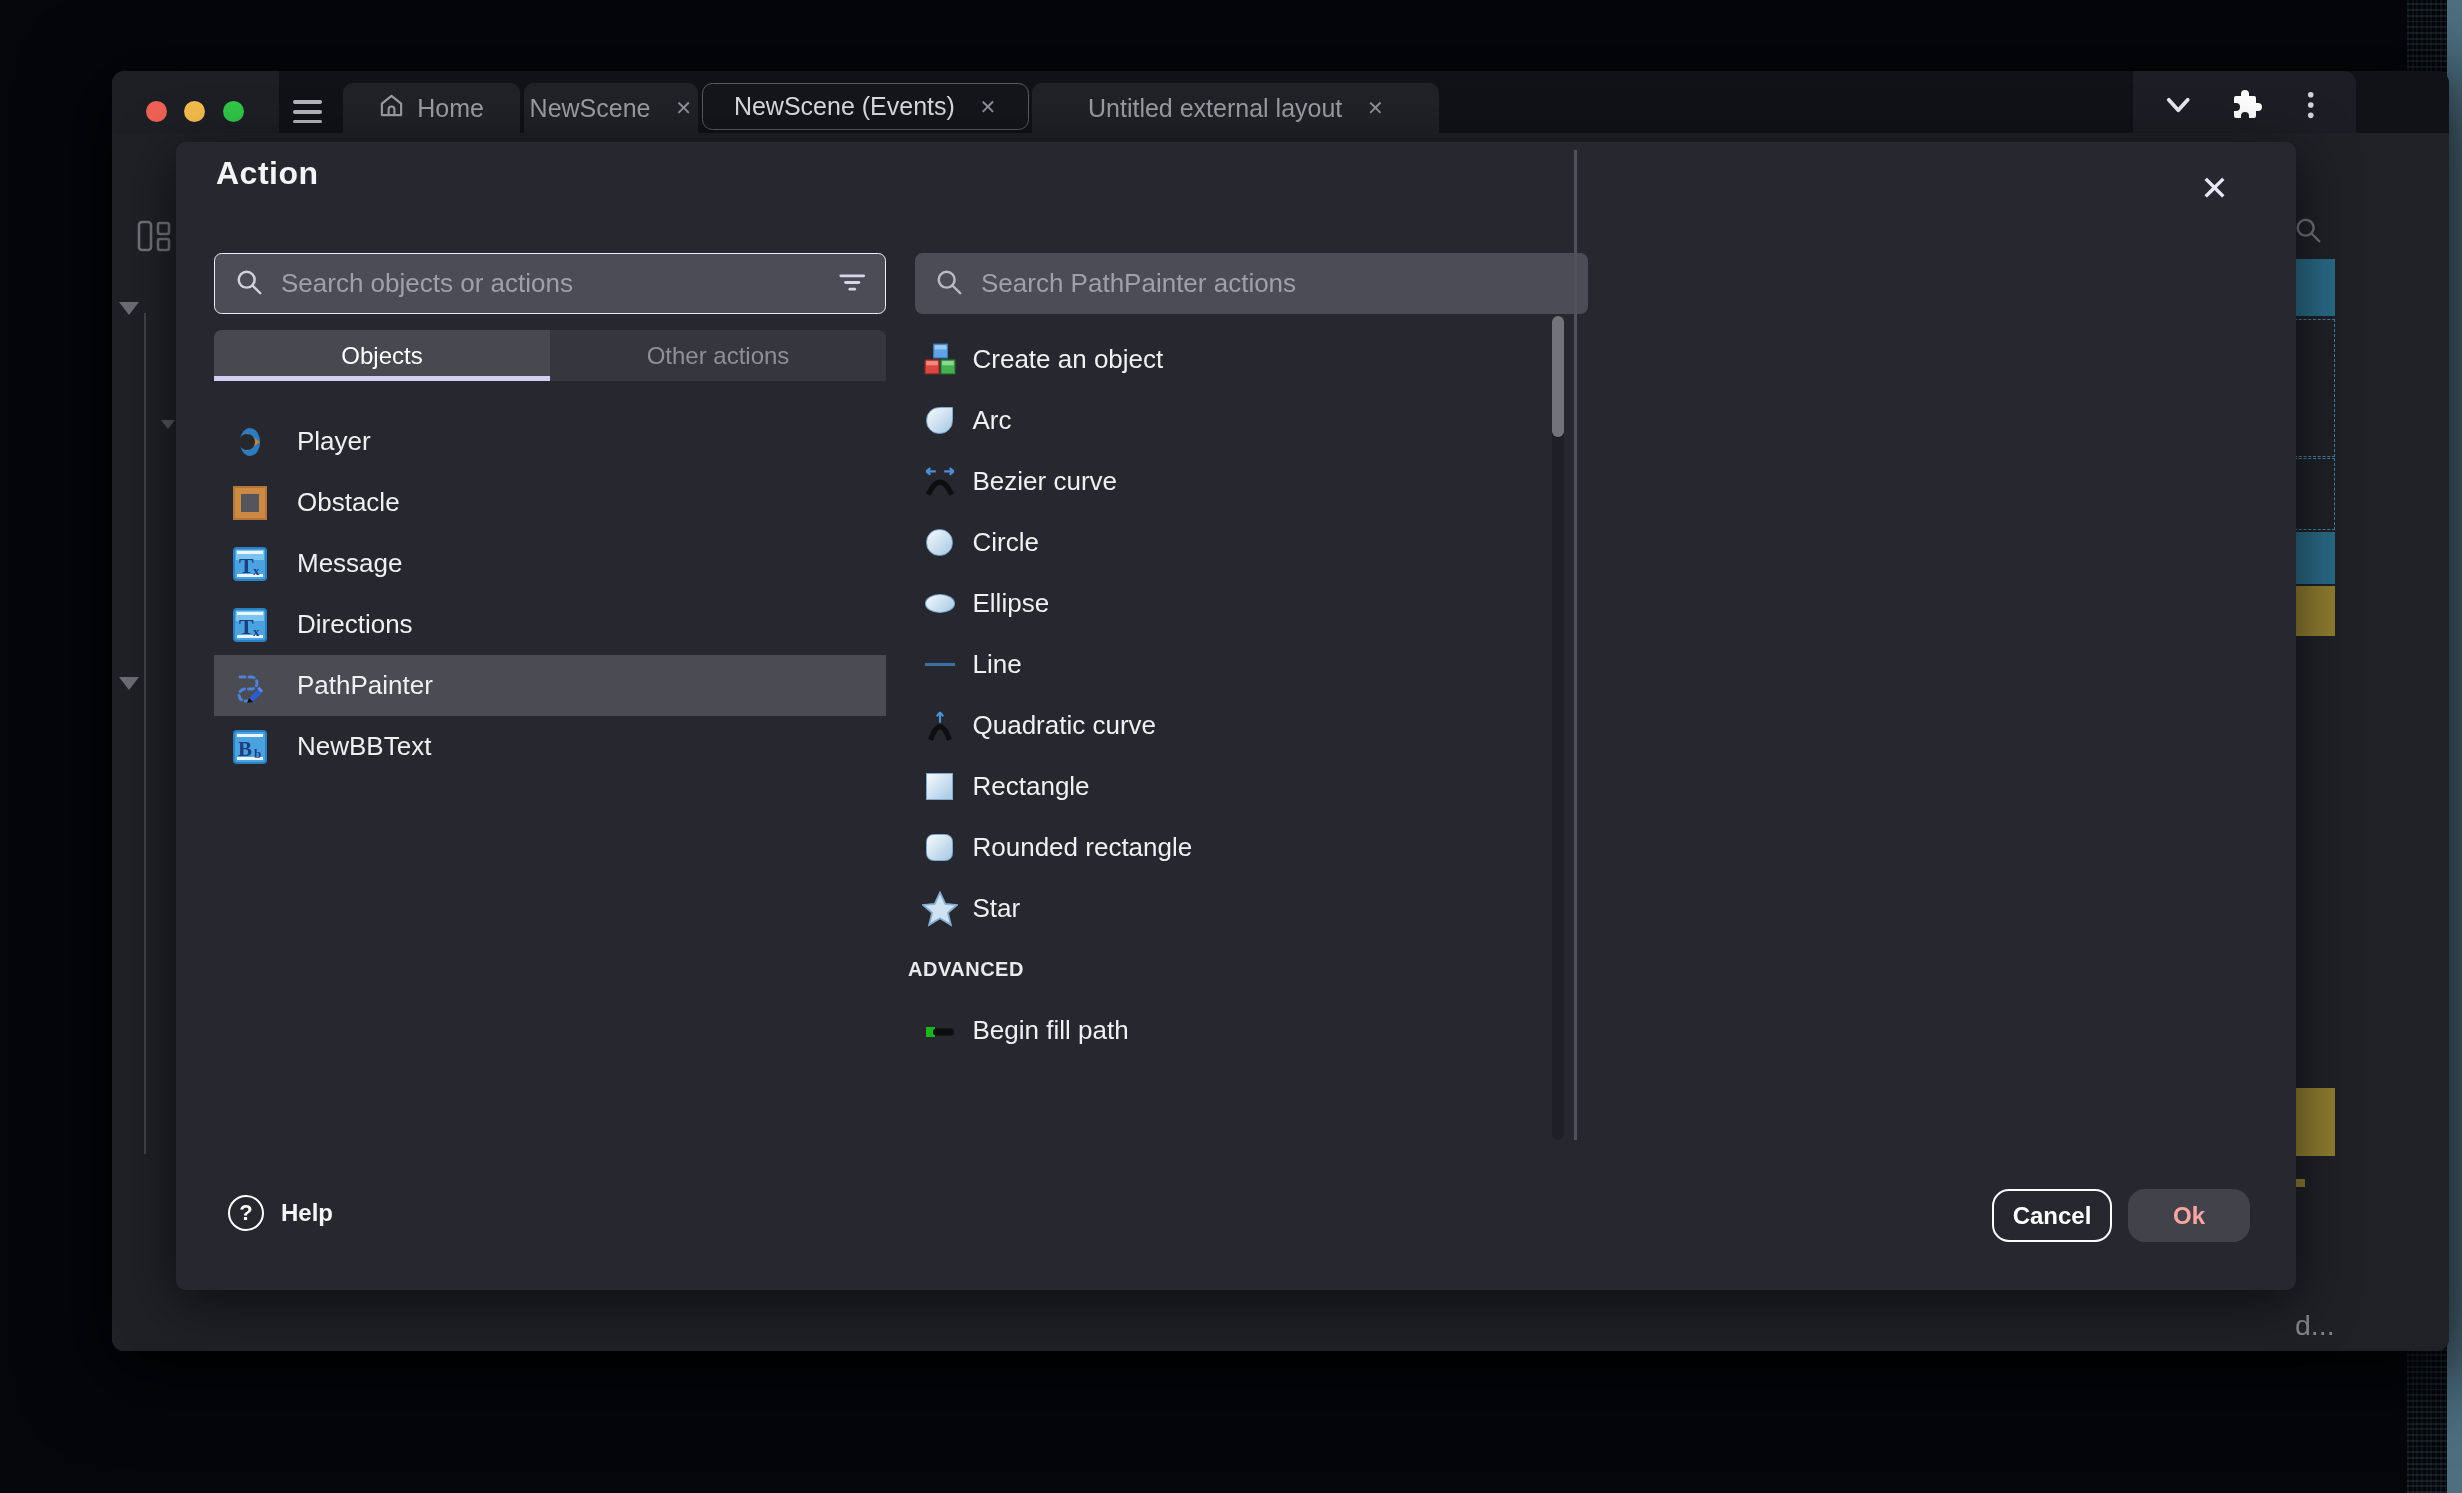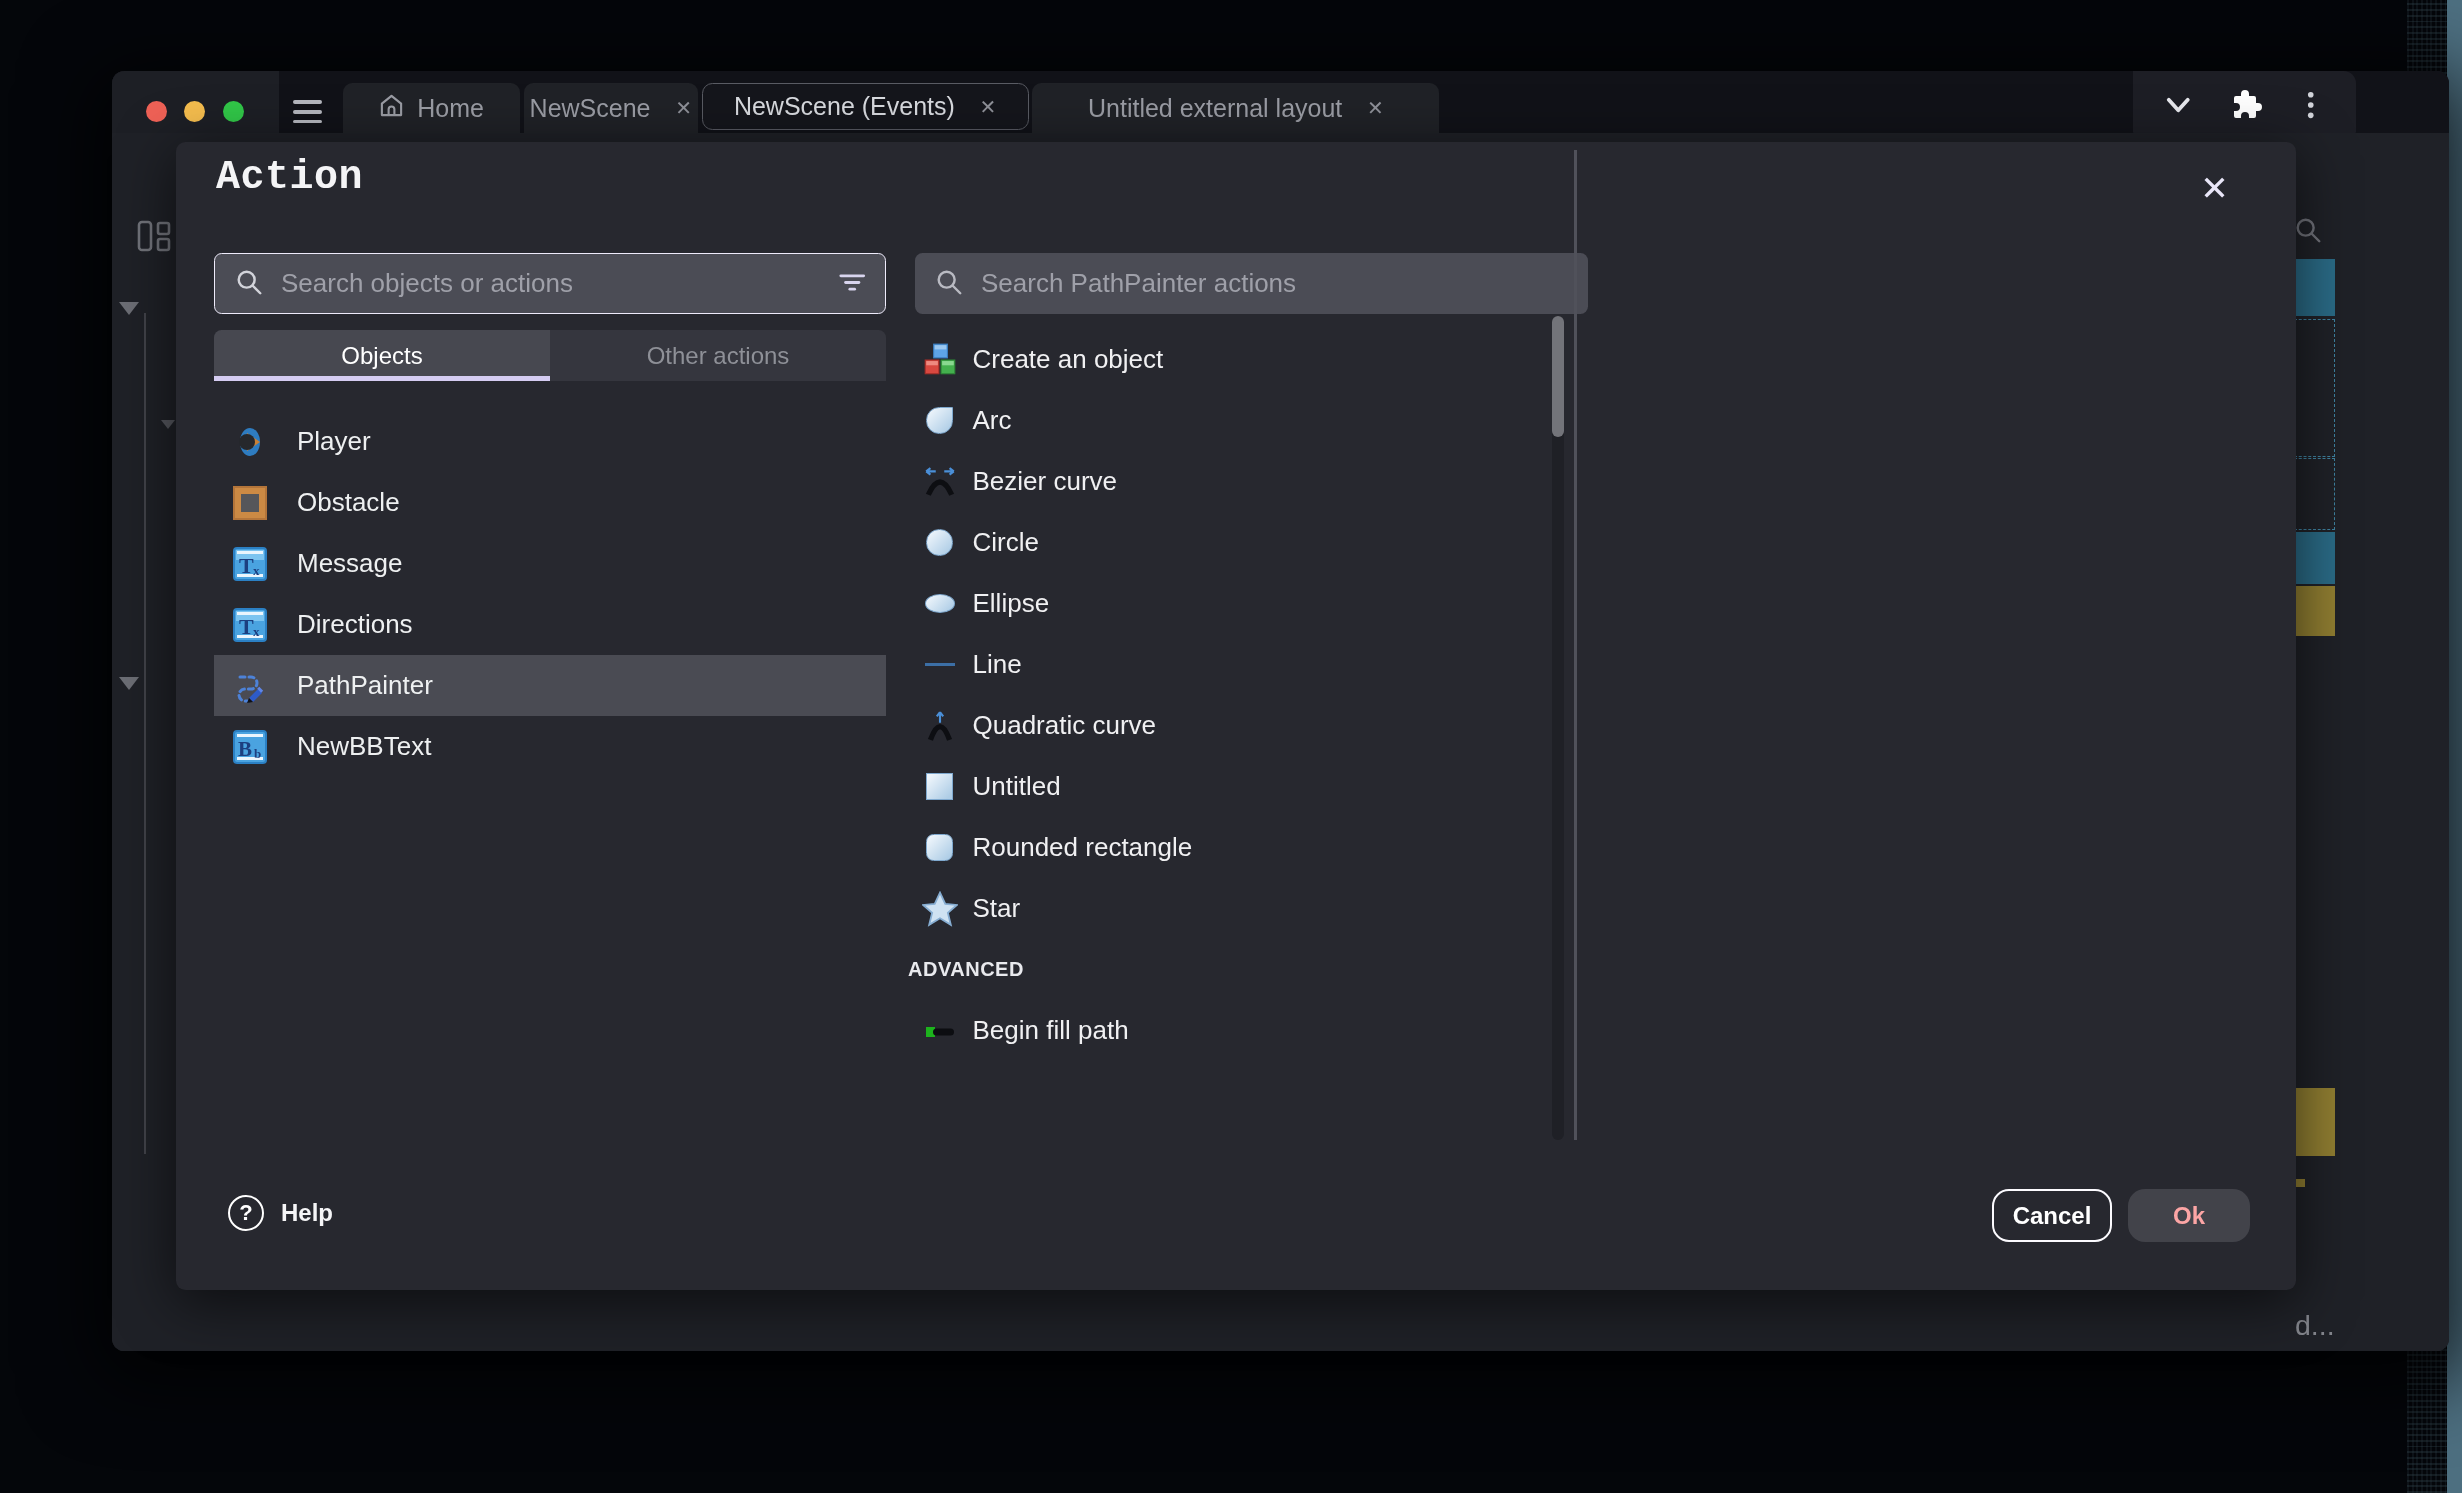--- a/index.html
+++ b/index.html
@@ -43,21 +43,21 @@
   .tree-tri.small { border-left-width:7.6px; border-right-width:7.6px; border-top-width:9.5px; border-top-color:#55575e; }
   #bg-search-icon { left:2181px; top:82px; color:#70727a; }
   #bg-object-col { left:2182px; top:0; width:44px; height:1218px; }
   .bg-block { position:absolute; left:0; width:41px; }
   .bg-block.dashed { background:transparent !important; border:1.9px dashed #3f82a0; }
   #bg-truncated-text { left:2183px; top:1176px; color:#83858c; font-size:28.5px; }
 
   
   #dialog { left:176px; top:142px; width:2120px; height:1148px; background:#27282f;
     border-radius:9.5px; box-shadow:0 11.4px 57px rgba(0,0,0,.6); z-index:5; }
-  #dialog-title { left:40px; top:13.3px; font-size:40px; font-weight:bold; color:#f4f4f6; letter-spacing:0.5px;font-family:Liberation Mono, monospace; }
+  #dialog-title { left:40px; top:13.3px; font-size:32px; font-weight:bold; color:#f4f4f6; letter-spacing:0.5px; }
   #dialog-close { left:2012px; top:19px; width:53px; height:53px; display:flex; align-items:center;
     justify-content:center; font-size:34px; color:#e9e6f8; cursor:pointer; }
 
   .search-box { top:111px; height:61px; background:#4b4c55; border-radius:7.6px; display:flex; align-items:center; padding:0 19px; }
   #search-left { left:38px; width:672px; border:1.9px solid #eeebfb; }
   #search-right { left:739px; width:673px; }
   .search-box svg { flex:0 0 auto; }
   .search-box input { flex:1; background:transparent; border:none; outline:none; margin-left:17px;
     font-size:26px; color:#e8e8ec; font-family:inherit; min-width:0; }
   .search-box input::placeholder { color:#9fa0a9; opacity:1; }
@@ -355,21 +355,21 @@
             <path d="M7 29 Q16 4 25 29" stroke="#0d0e12" stroke-width="5"></path>
             <path d="M16 13 V3 M16 3 l-3 4 M16 3 l3 4" stroke="#4a8fd8" stroke-width="2"></path>
           </svg>
         </span>
     <span class="act-label">Quadratic curve</span>
   </div>
       <div class="act-row">
     <span class="act-icon">
           <span class="shape rect-shape"></span>
         </span>
-    <span class="act-label">Untitled</span>
+    <span class="act-label">Rectangle</span>
   </div>
       <div class="act-row">
     <span class="act-icon">
           <span class="shape rrect-shape"></span>
         </span>
     <span class="act-label">Rounded rectangle</span>
   </div>
       <div class="act-row">
     <span class="act-icon">
           <svg width="36" height="36" viewBox="0 0 32 32">

